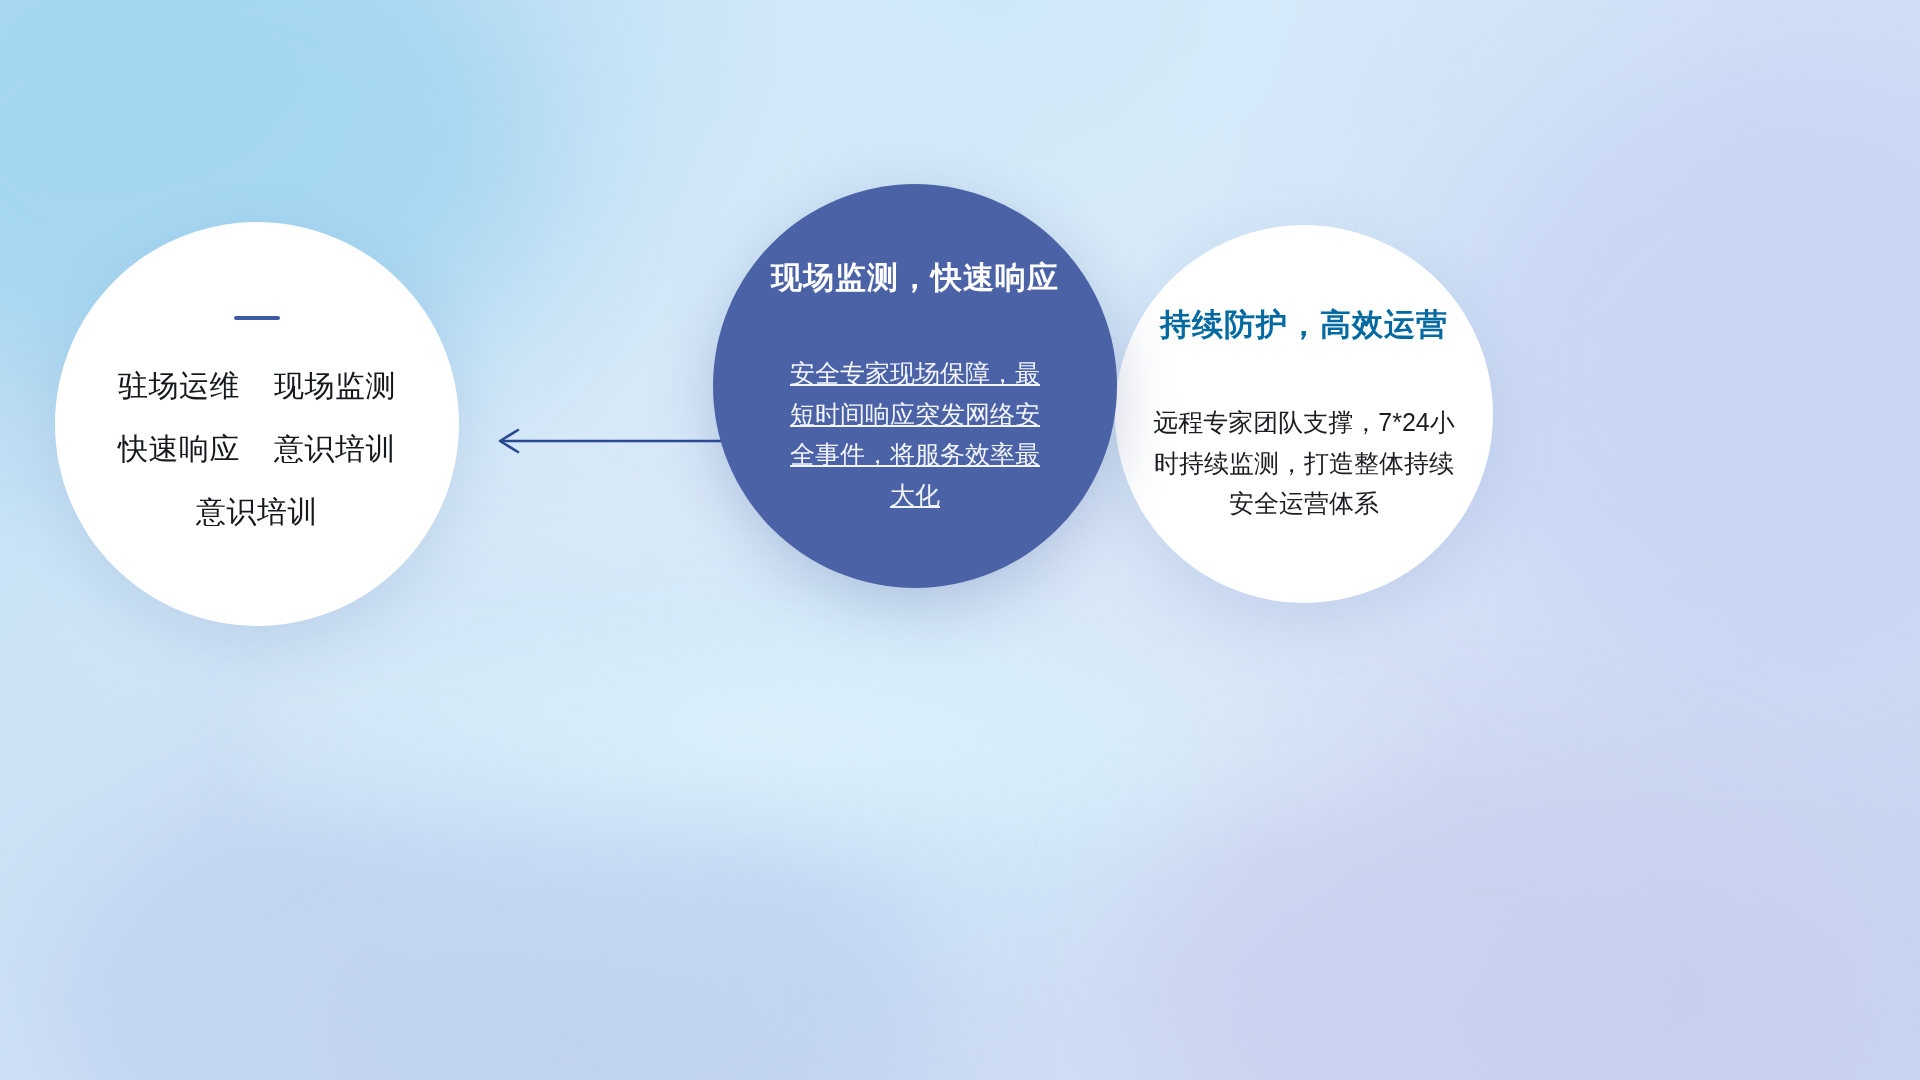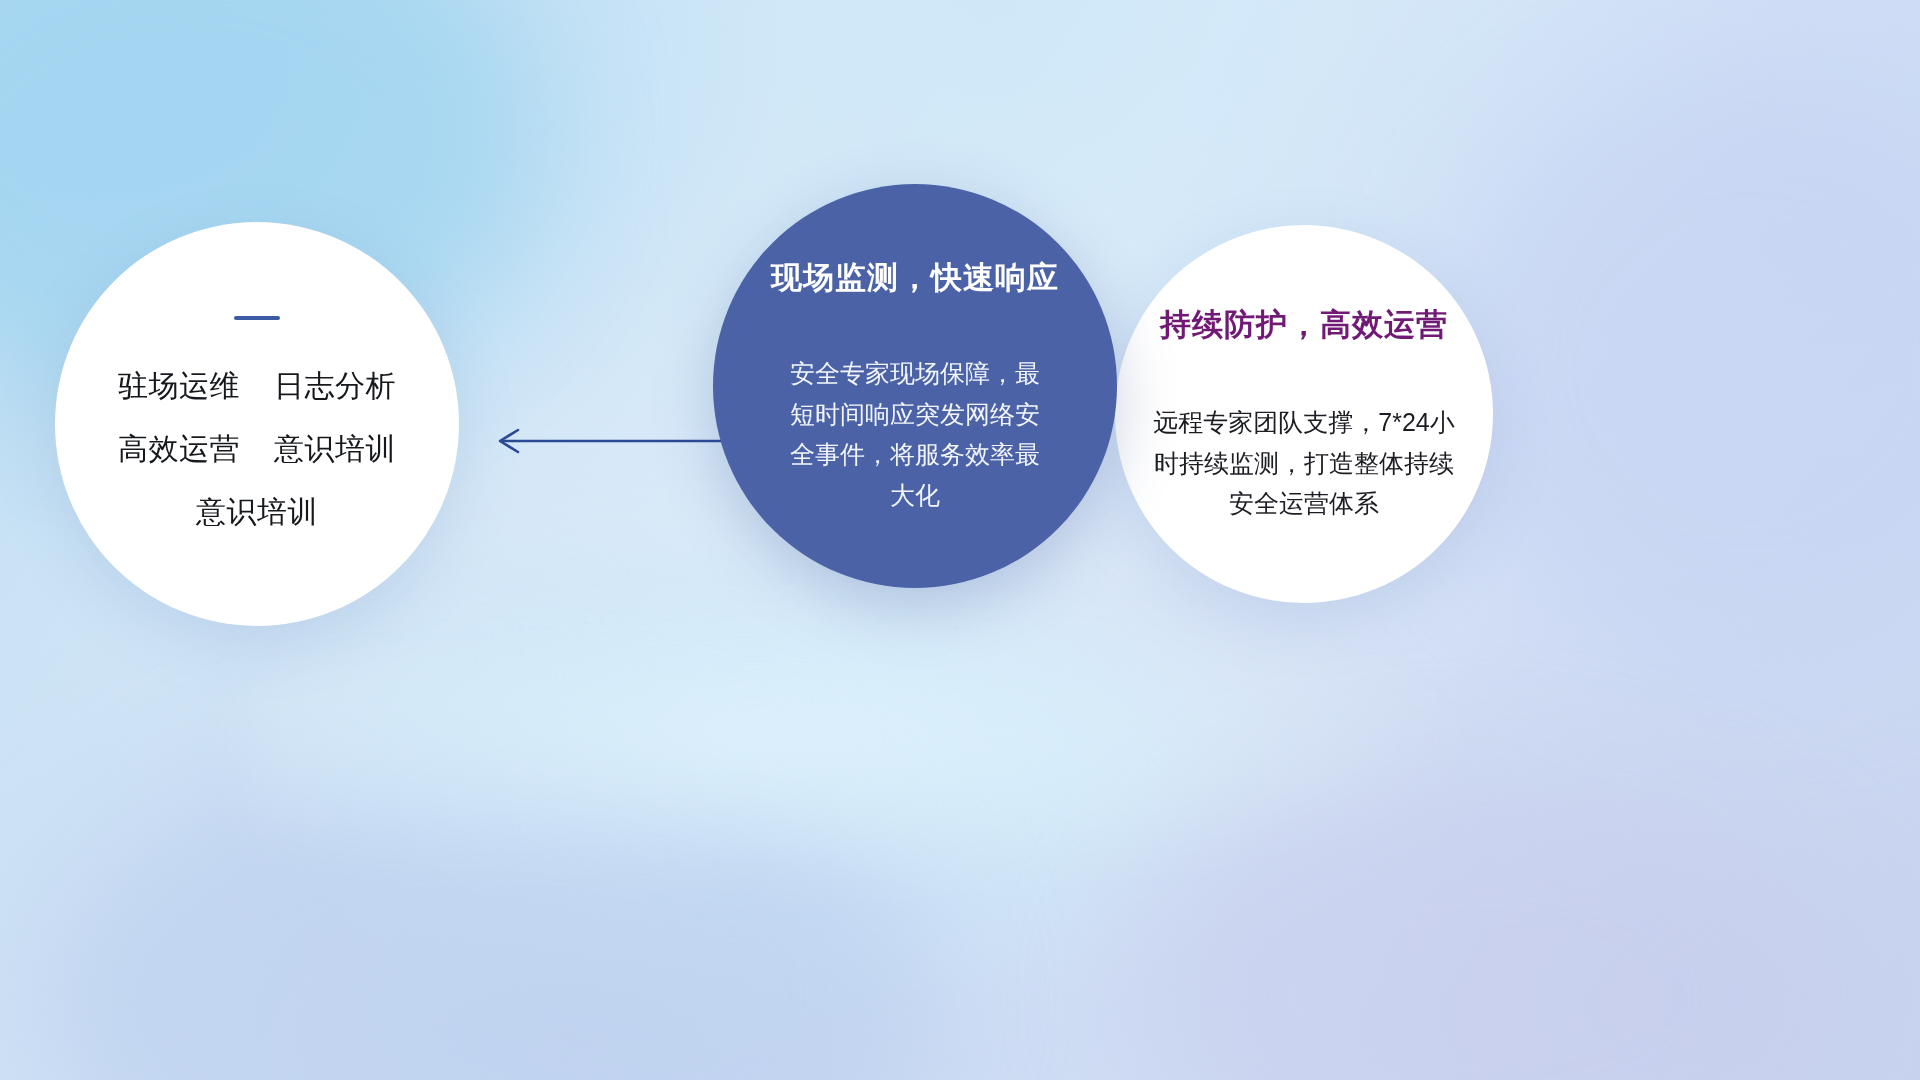--- a/index.html
+++ b/index.html
@@ -73,26 +73,26 @@
     letter-spacing:0.5px; white-space:nowrap;
     display:flex; gap:34px; justify-content:center;
   }
   .kw-row.single { justify-content:center; }
 
   .card-title {
     font-size:31px; font-weight:bold; letter-spacing:1px;
     white-space:nowrap;
   }
   .circle-mid .card-title { color:#ffffff; }
-  .circle-right .card-title { color:#701a75; }
+  .circle-right .card-title { color:#0369a1; }
 
   .card-body {
     font-size:25px; line-height:1.62; font-weight:400;
   }
-  .circle-mid .card-body { color:#f2f5fc; width:270px; margin-top:54px; }
+  .circle-mid .card-body { color:#f2f5fc; width:270px; margin-top:54px;text-decoration:underline; }
   .circle-right .card-body { color:#1b1d22; width:318px; margin-top:56px; }
 </style>
 </head>
 <body>
 
 <div id="stage">
 
   <div class="bg-blob blob-a"></div>
   <div class="bg-blob blob-b"></div>
   <div class="bg-blob blob-c"></div>
@@ -105,24 +105,24 @@
       <line x1="376" y1="16" x2="12" y2="16" stroke="#2b4a94" stroke-width="2.6"></line>
       <polyline points="28,5 10,16 28,27" fill="none" stroke="#2b4a94" stroke-width="2.6" stroke-linecap="round" stroke-linejoin="round"></polyline>
     </svg>
   </div>
 
   <div class="circle circle-left">
     <div class="divider-dash"></div>
     <div class="kw-list">
       <div class="kw-row">
         <span>驻场运维</span>
-        <span>日志分析</span>
+        <span>现场监测</span>
       </div>
       <div class="kw-row">
-        <span>高效运营</span>
+        <span>快速响应</span>
         <span>意识培训</span>
       </div>
       <div class="kw-row single">
         <span>意识培训</span>
       </div>
     </div>
   </div>
 
   <div class="circle circle-mid">
     <div class="card-title">现场监测，快速响应</div>

